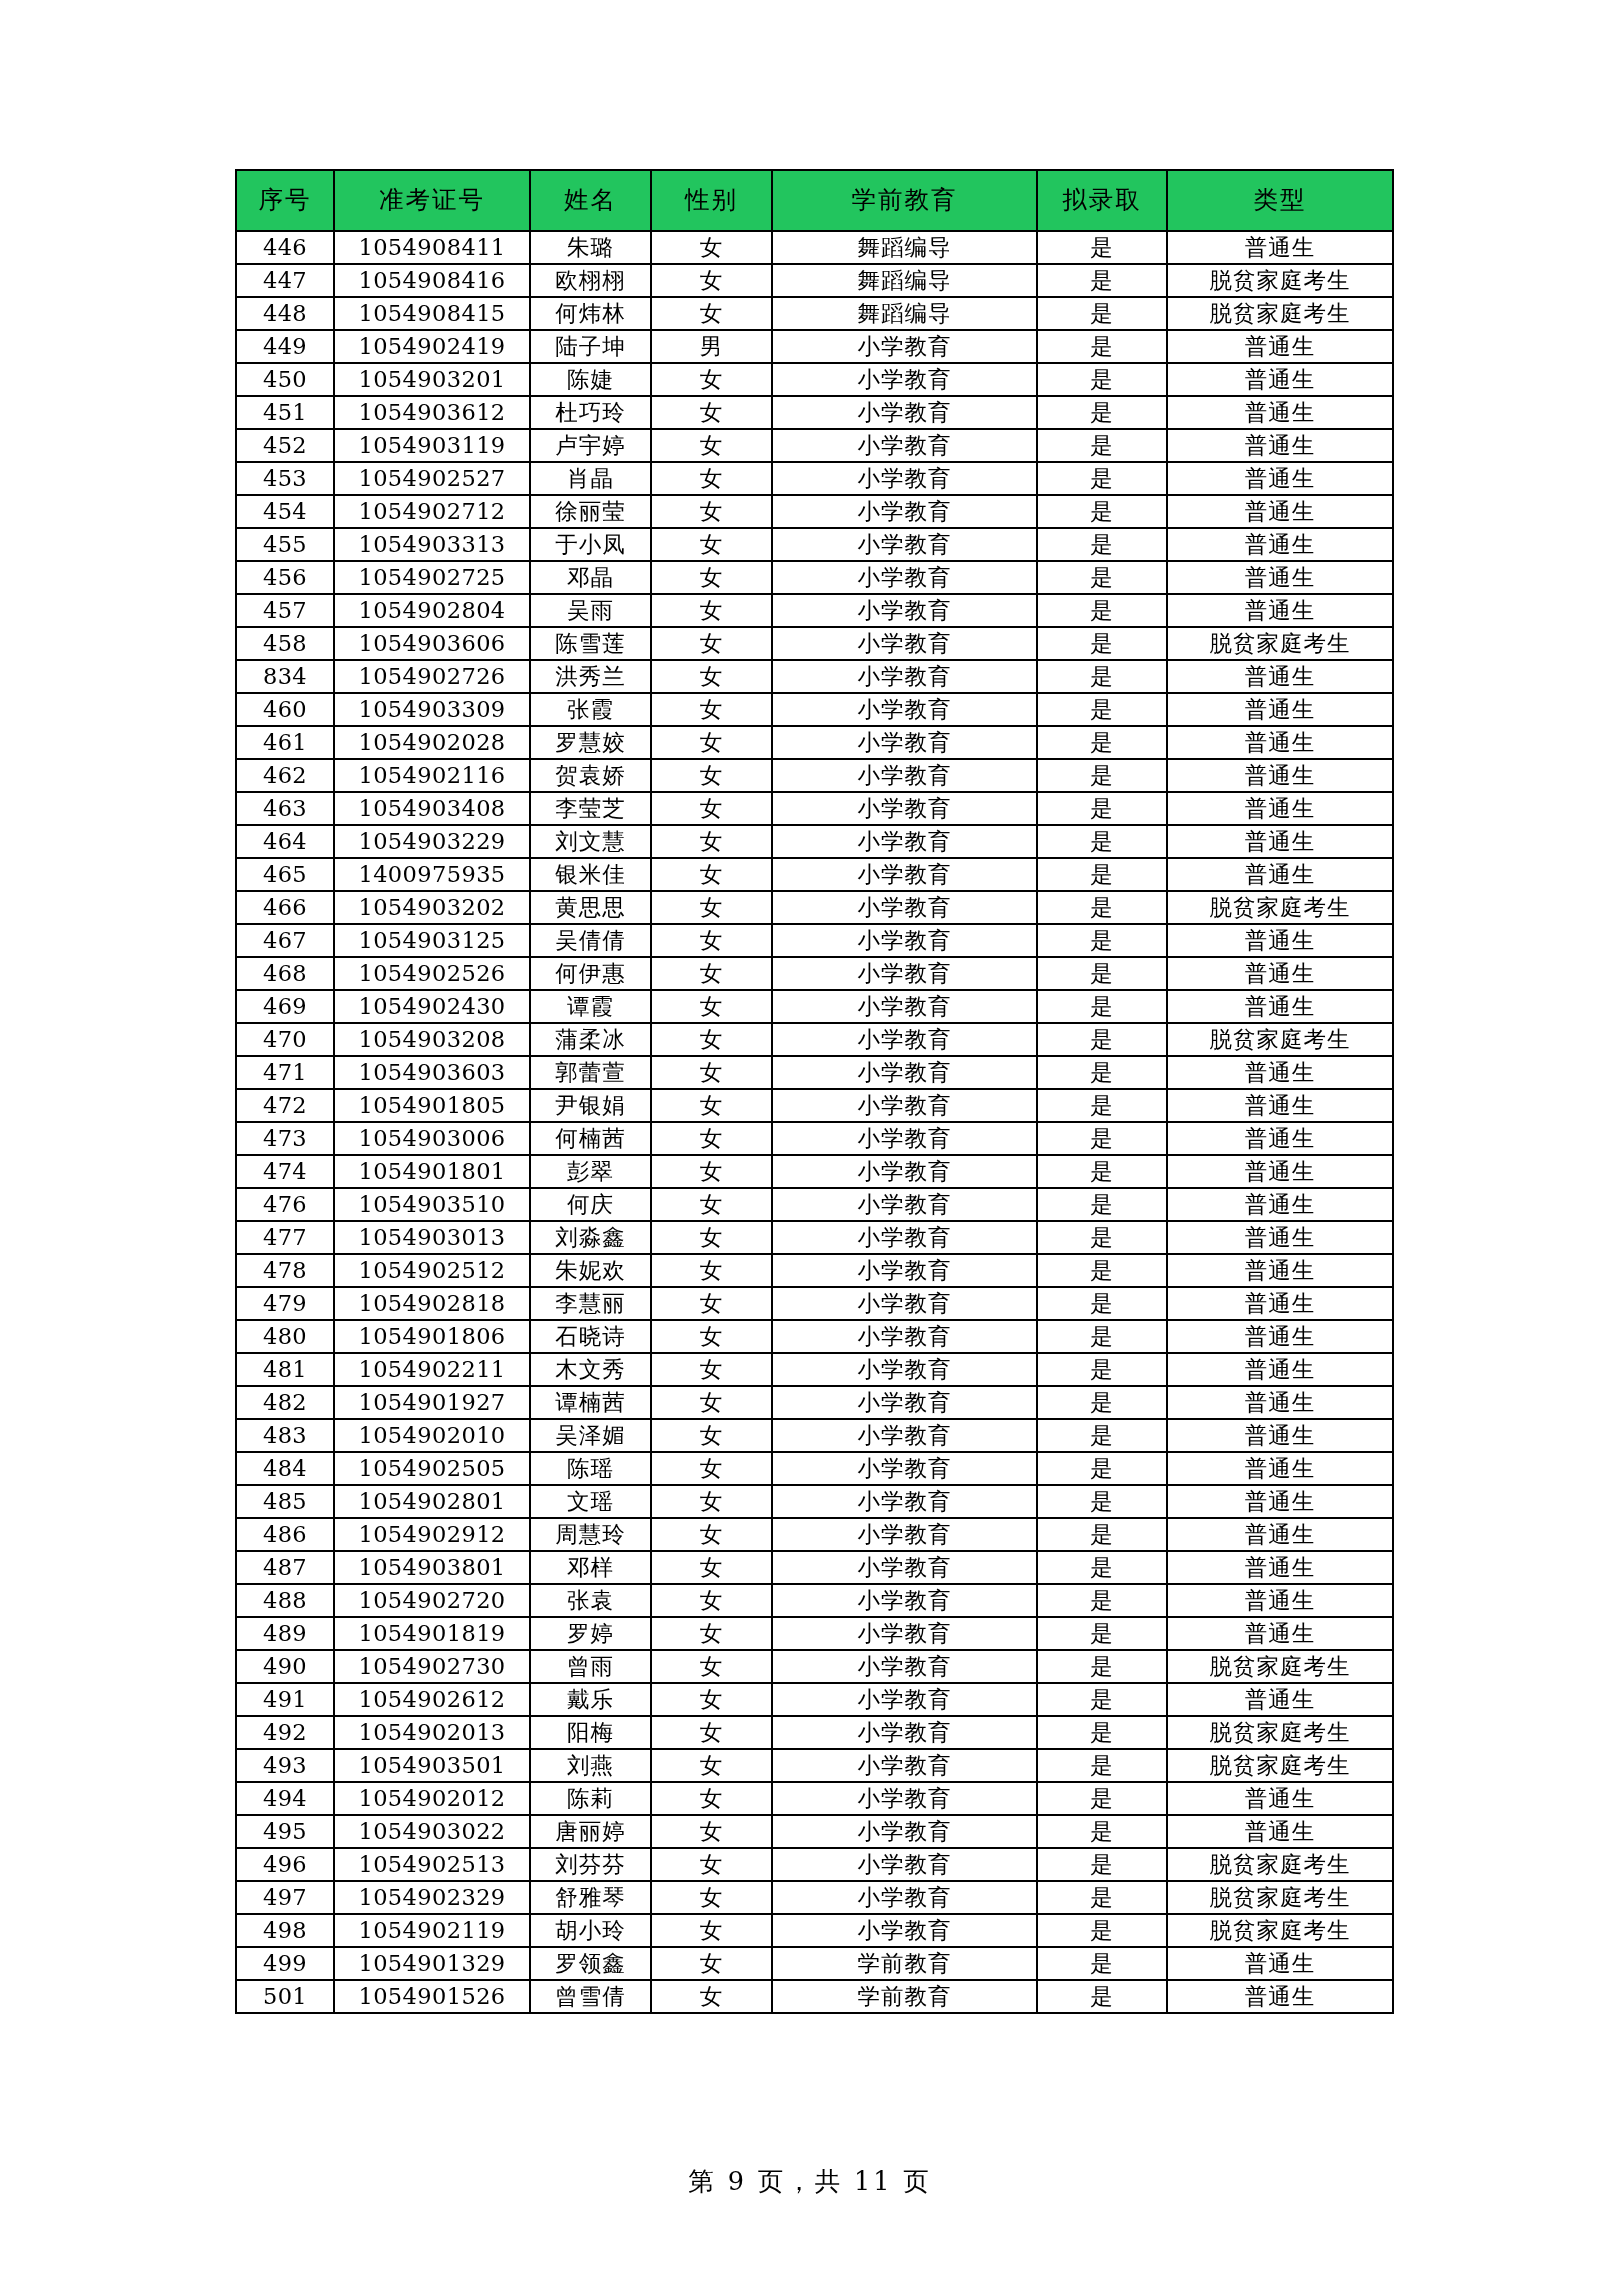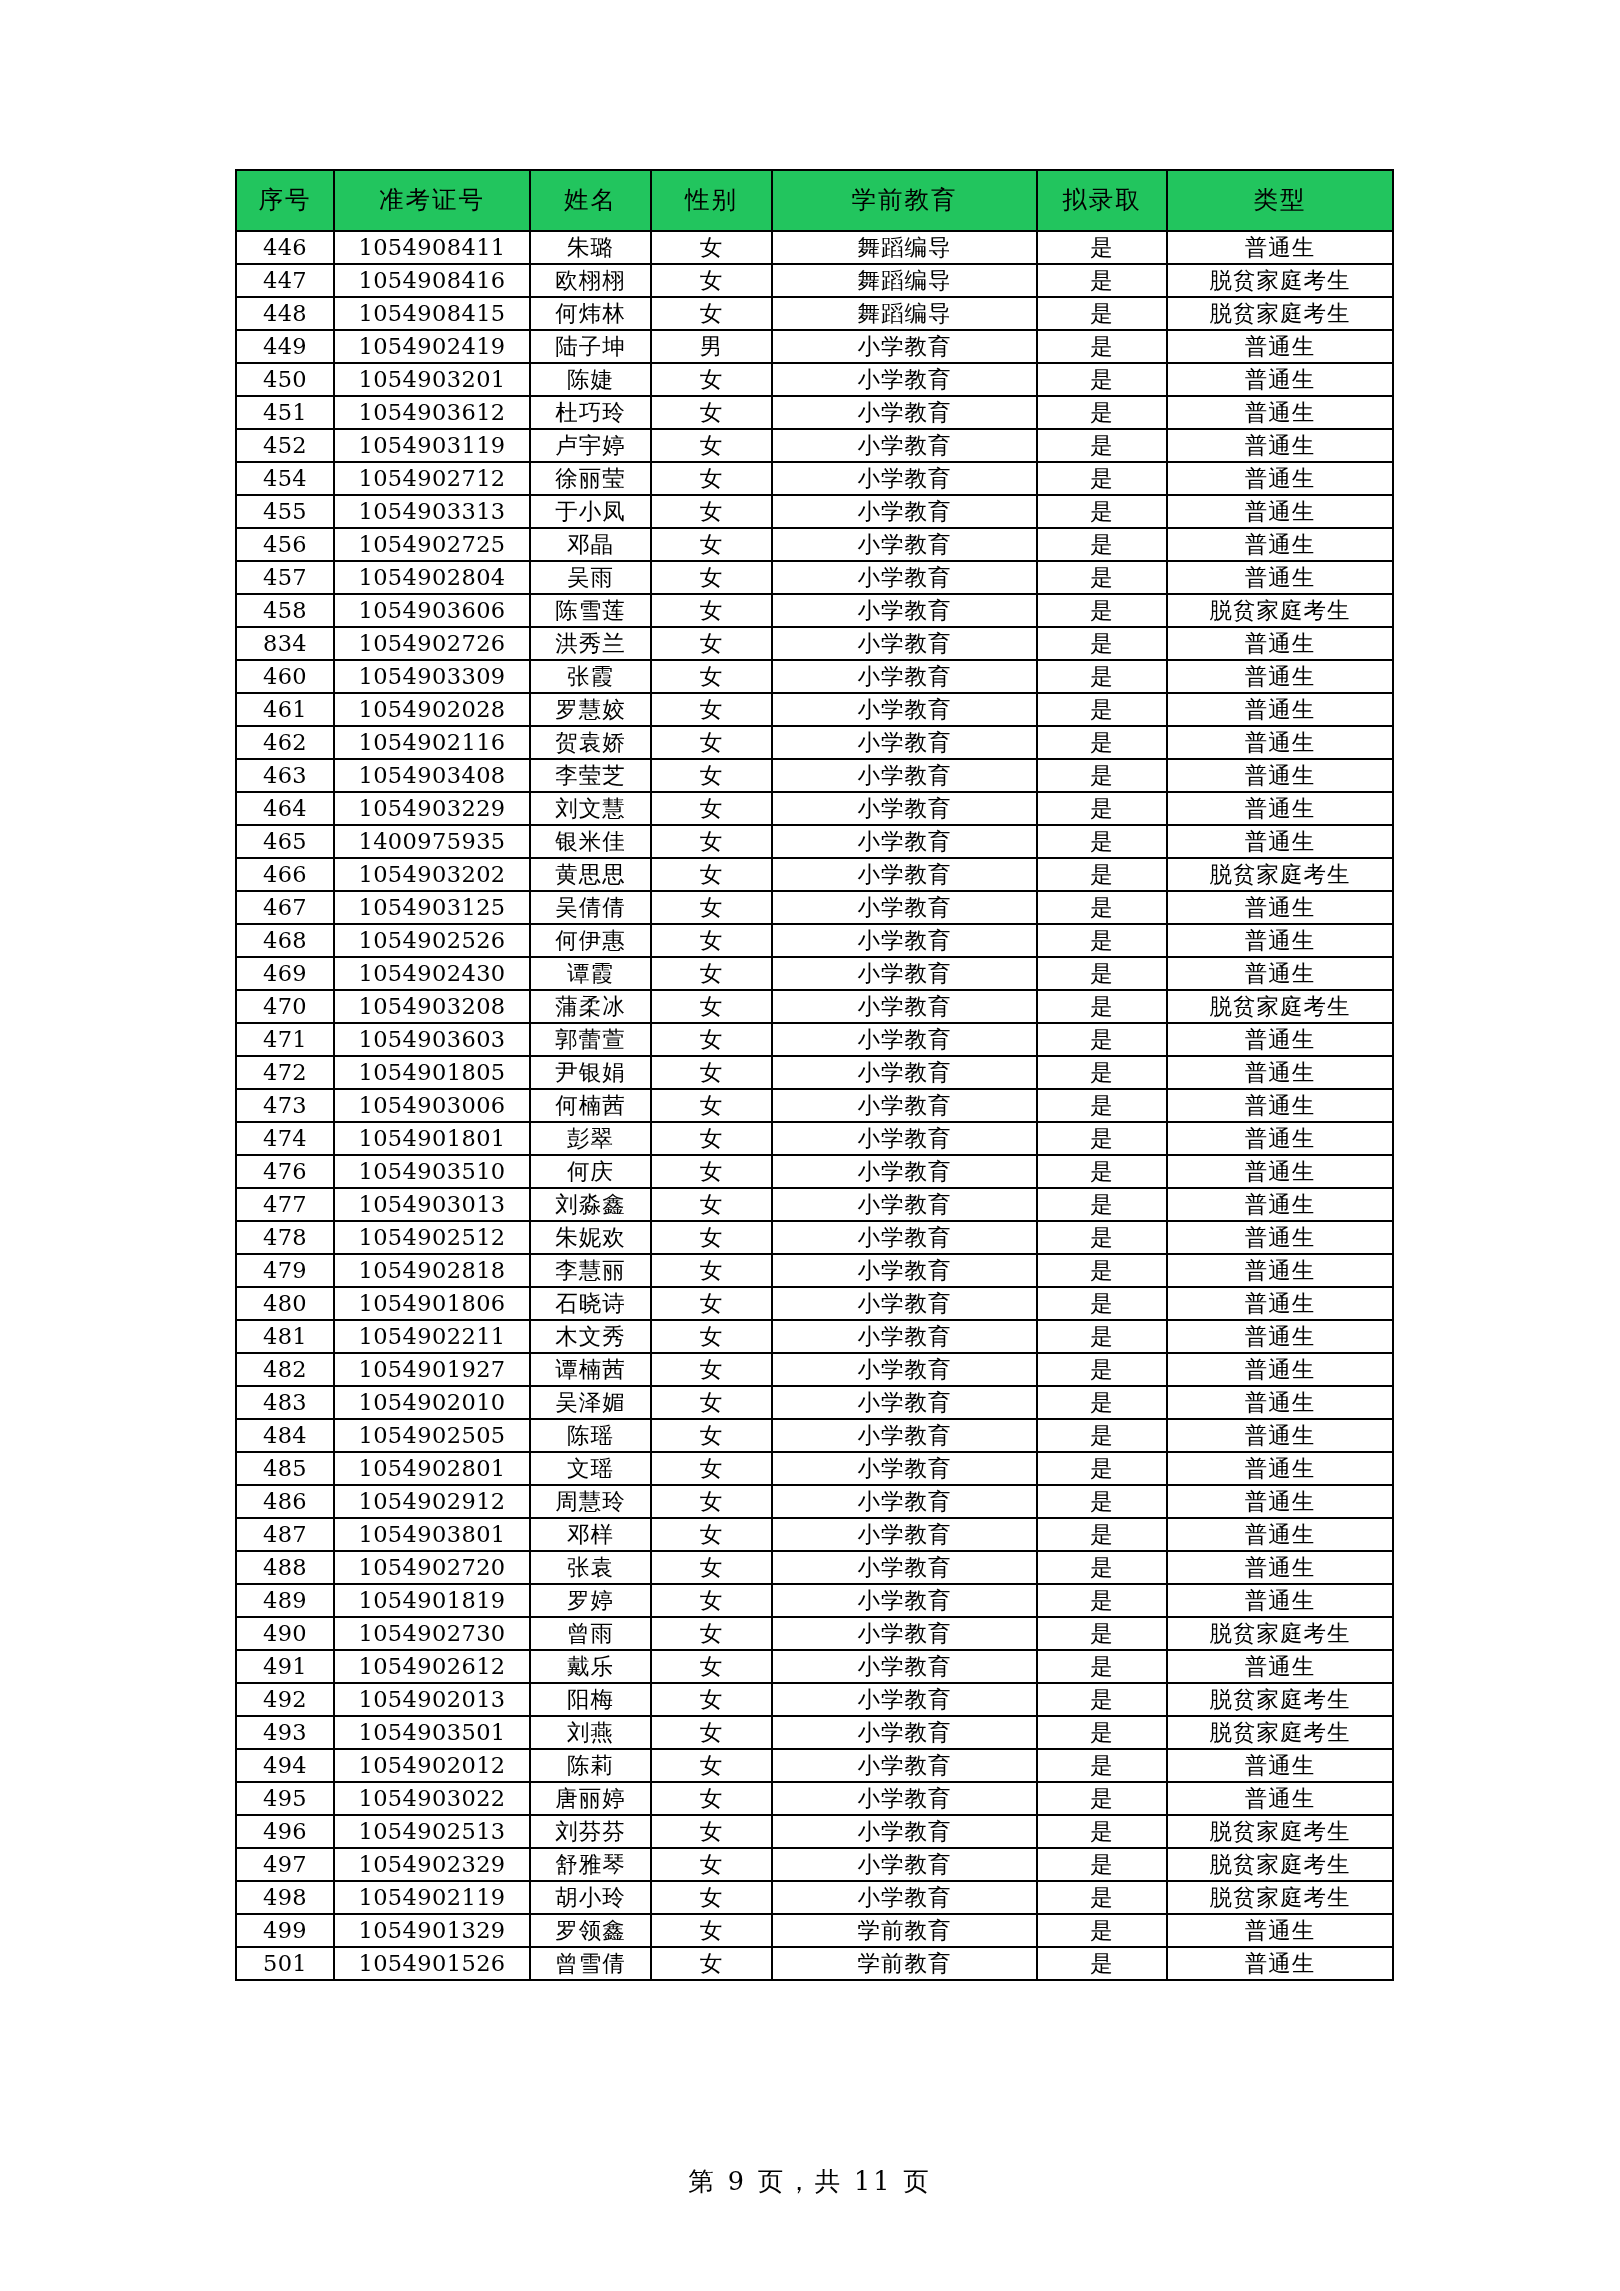--- a/index.html
+++ b/index.html
@@ -168,20 +168,29 @@
           <tr>
             <td class="num">452</td>
             <td class="num">1054903119</td>
             <td class="cjk">卢宇婷</td>
             <td class="cjk">女</td>
             <td class="cjk">小学教育</td>
             <td class="cjk">是</td>
             <td class="cjk">普通生</td>
           </tr>
           <tr>
+            <td class="num">453</td>
+            <td class="num">1054902527</td>
+            <td class="cjk">肖晶</td>
+            <td class="cjk">女</td>
+            <td class="cjk">小学教育</td>
+            <td class="cjk">是</td>
+            <td class="cjk">普通生</td>
+          </tr>
+          <tr>
             <td class="num">454</td>
             <td class="num">1054902712</td>
             <td class="cjk">徐丽莹</td>
             <td class="cjk">女</td>
             <td class="cjk">小学教育</td>
             <td class="cjk">是</td>
             <td class="cjk">普通生</td>
           </tr>
           <tr>
             <td class="num">455</td>

